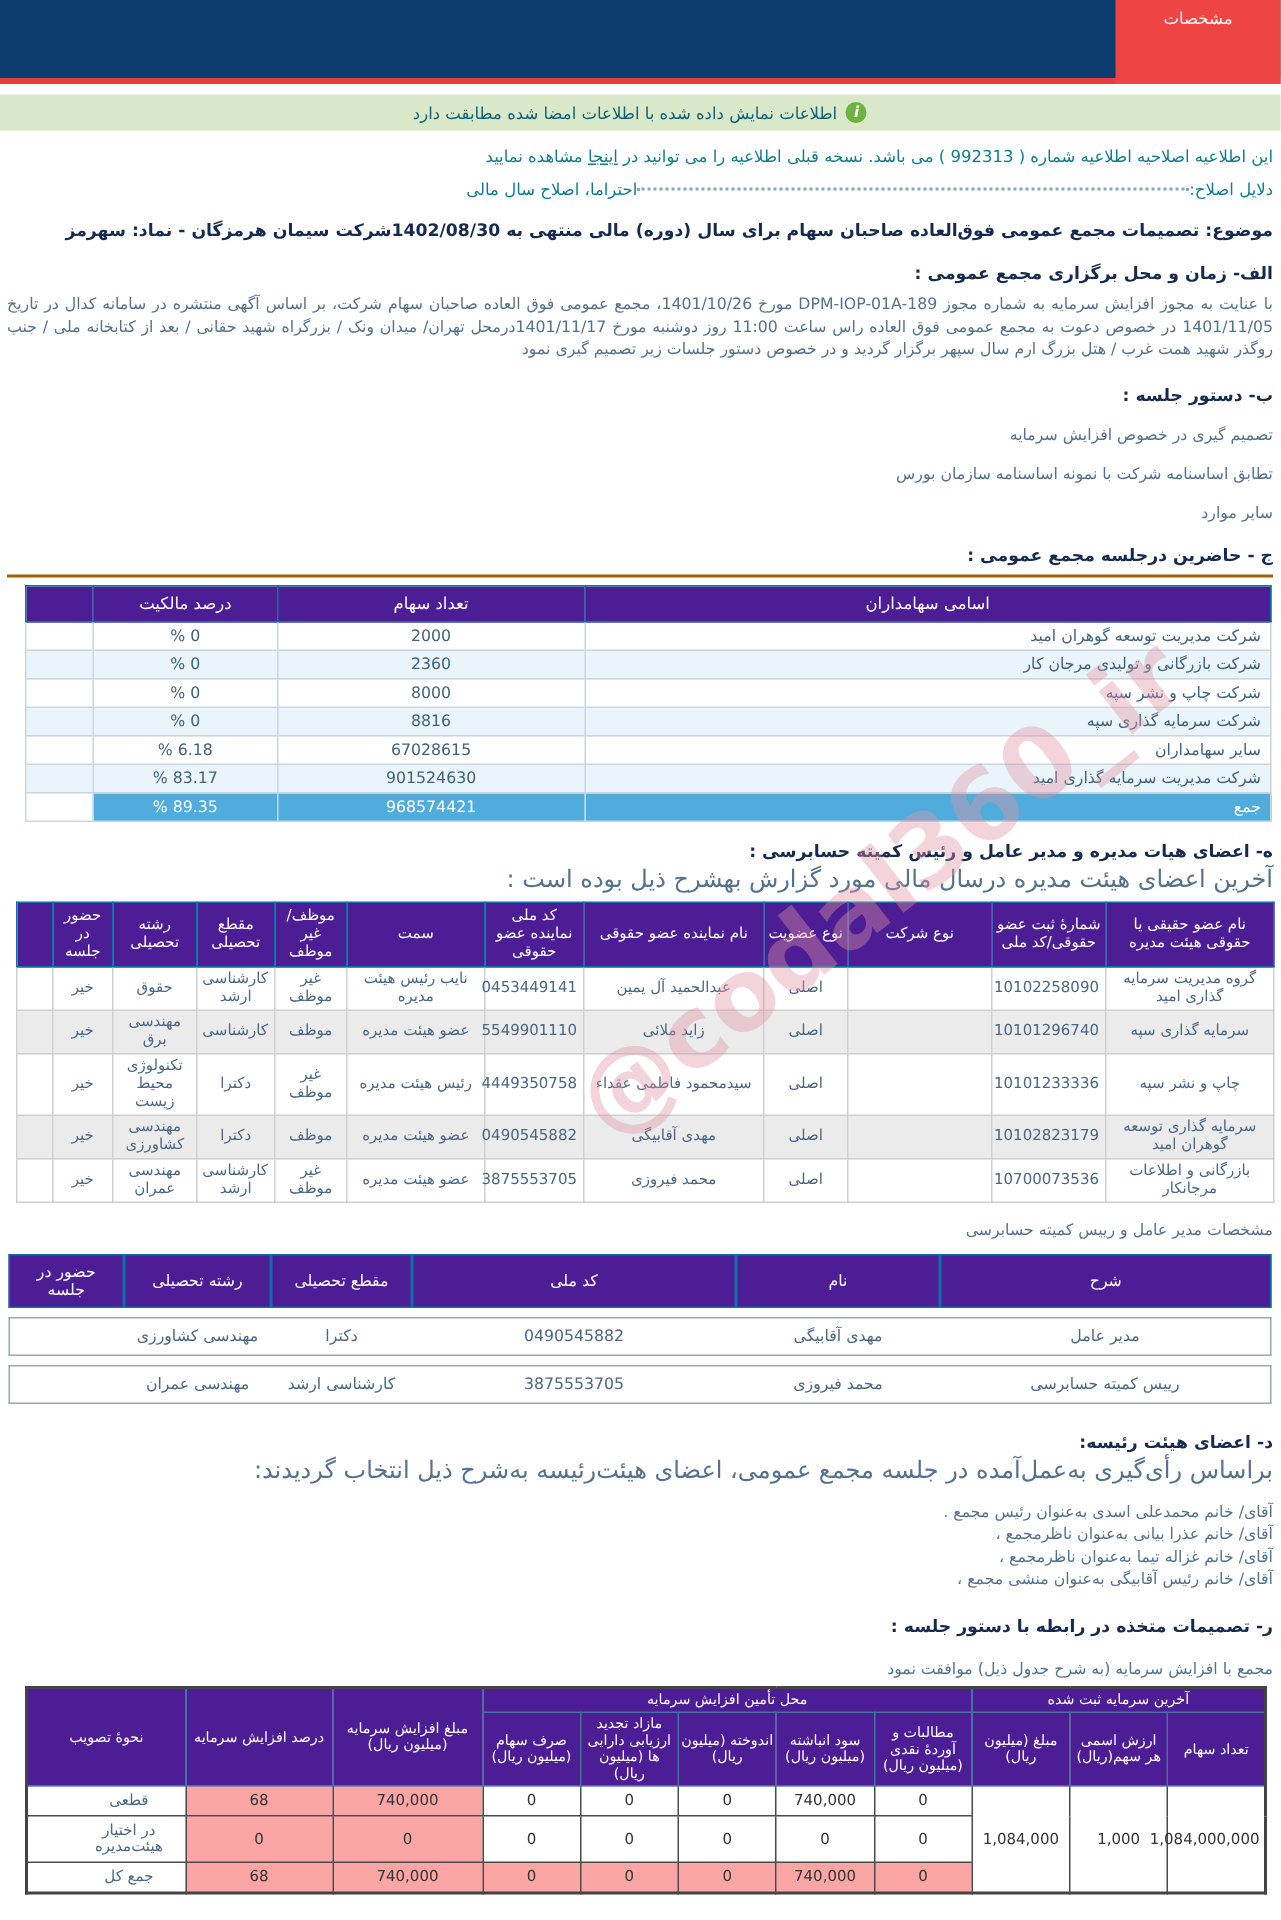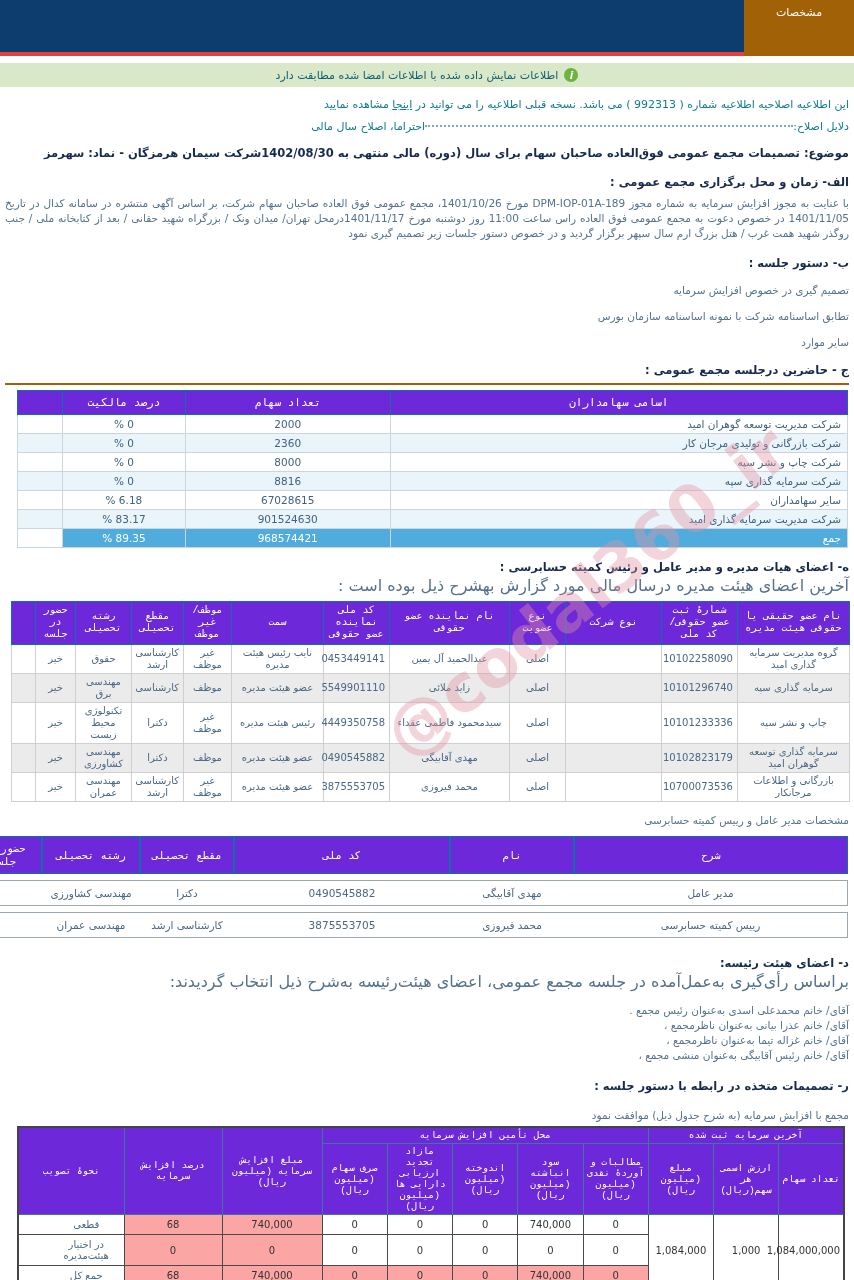--- a/index.html
+++ b/index.html
@@ -7,21 +7,21 @@
   body {
     width:854px; height:1280px; overflow:hidden; position:relative;
     background:#ffffff; direction:rtl;
     font-family:"DejaVu Sans", sans-serif;
     font-size:11px; color:#4a6785;
   }
   
   .top-header { position:relative; height:52px; background:#0d3d6e; }
   .top-tab {
     position:absolute; top:0; right:0; width:110px; height:56px;
-    background:#a16207; color:#fff; font-size:11px; text-align:center;
+    background:#ef4444; color:#fff; font-size:11px; text-align:center;
     padding-top:6px; z-index:2; cursor:pointer;
   }
   .red-line { height:4px; background:#e5403b; }
   .green-bar {
     margin-top:7px; height:24px; background:#d9e8c8;
     display:flex; align-items:center; justify-content:center; gap:6px;
     color:#0f5f75; font-size:11px;
   }
   .info-icon {
     width:14px; height:14px; border-radius:50%; background:#6db33f; color:#fff;
@@ -37,21 +37,21 @@
   .correction .dots { width:368px; flex:none; border-bottom:2px dotted #7fa9b4; transform:translateY(-3px); }
   
   .subject { margin:13px 5px 0; font-weight:bold; color:#16294e; font-size:11.5px; white-space:nowrap; }
   .sec-title { margin:15px 5px 0; font-weight:bold; color:#16294e; font-size:11.5px; }
   .sec-sub { margin:2px 5px 0; color:#54718e; font-size:16px; }
   .body-text { margin:7px 5px 0; color:#54718e; font-size:10.5px; line-height:15px; text-align:justify; text-align-last:right; }
   .agenda-item { margin:14px 5px 0; color:#54718e; font-size:10.5px; }
   .underlined { border-bottom:2px solid #a16207; padding-bottom:6px; }
   
   table { border-collapse:collapse; }
-  th { background:#6d28d9; color:#fff; font-weight:normal; border:1px solid #0f6fa8;font-family:Liberation Mono, monospace; }
+  th { background:#4c1d95; color:#fff; font-weight:normal; border:1px solid #0f6fa8; }
   
   .presence-table { margin:5px 6px 0 17px; width:831px; font-size:10.5px; border:1px solid #444; }
   .presence-table th { font-size:11px; padding:5px 4px; }
   .presence-table td { border:1px solid #c9d6de; padding:2px 6px; height:19px; color:#40627f; }
   .presence-table td.num, .presence-table td.pct { text-align:center; }
   .presence-table tr.alt td { background:#eaf4fb; }
   .presence-table tr.total td { background:#4facdc; color:#fff; }
   .presence-table tr.total td.spacer { background:#fff; }
   .col-spacer { width:45px; }
   .ltr { direction:ltr; unicode-bidi:bidi-override; }
@@ -272,22 +272,22 @@
       <td>خیر</td>
       <td></td>
     </tr>
   </tbody>
 </table>
 
 <div class="ceo-title">مشخصات مدیر عامل و رییس کمیته حسابرسی</div>
 <table class="ceo-table">
   <thead>
     <tr>
-      <th style="width:274px">شرح</th>
-      <th style="width:124px">نام</th>
+      <th style="width:221px">شرح</th>
+      <th style="width:136px">نام</th>
       <th style="width:216px">کد ملی</th>
       <th style="width:94px">مقطع تحصیلی</th>
       <th style="width:98px">رشته تحصیلی</th>
       <th style="width:77px">حضور در جلسه</th>
     </tr>
   </thead>
   <tbody>
     <tr>
       <td>مدیر عامل</td>
       <td>مهدی آقابیگی</td>

